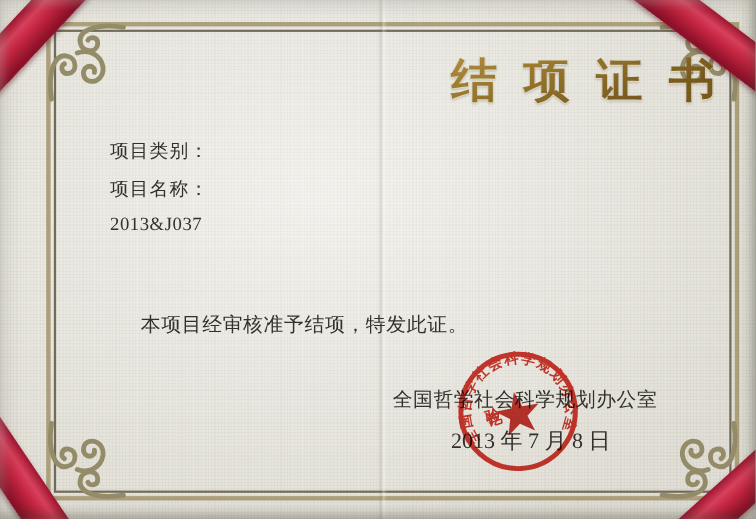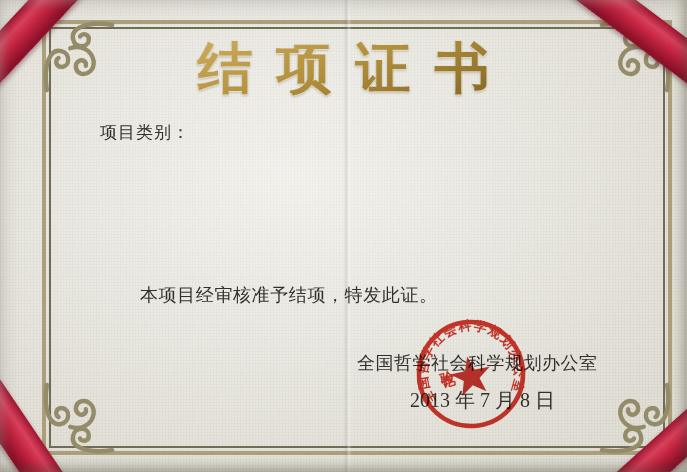--- a/index.html
+++ b/index.html
@@ -42,36 +42,36 @@
     position:absolute; width:200px; height:36px; z-index:6;
     background:linear-gradient(to bottom,#9d1631,#d8405b 28%,#c32440 55%,#8c1129 92%);
     box-shadow:0 2px 5px rgba(80,15,30,.45);
   }
   .ribbon.tl { left:-74px; top:11px;    transform:rotate(-47deg); }
   .ribbon.tr { left:546px; top:12px;    transform:rotate(37deg); }
   .ribbon.bl { left:-80px; top:423px;   transform:rotate(56deg); }
   .ribbon.br { left:568px; top:432px;   transform:rotate(-42deg); }
 
   .title {
-    position:absolute; top:32px; left:0; right:0; z-index:3; margin:0;
-    text-align:center; font-size:55px; font-weight:700;
+    position:absolute; top:32px; left:0; right:0; z-index:3; margin:13px;
+    text-align:right; font-size:42px; font-weight:700;
     letter-spacing:24px; text-indent:24px;
     background:linear-gradient(160deg,#ddbf70 8%,#b3903c 48%,#77591c 85%);
     -webkit-background-clip:text; background-clip:text;
     -webkit-text-fill-color:transparent; color:transparent;
     filter:drop-shadow(0 1px 0 rgba(255,255,255,.45)) drop-shadow(0 1px 1px rgba(90,70,20,.35));
   }
   .fields { position:absolute; left:100px; top:121px; right:40px; z-index:3; }
-  .row { display:flex; align-items:flex-start; height:33.4px; font-size:17px;flex-direction:column; }
+  .row { display:flex; align-items:center; height:33.4px; font-size:17px; }
   .row .label { flex:0 0 92px; letter-spacing:1px; }
   .row .value { white-space:nowrap; letter-spacing:.5px; }
   .row .value.hand { font-style:italic; font-size:18px; letter-spacing:3px; }
 
   .statement {
-    position:absolute; left:112px; top:283px; margin:0; z-index:3;
+    position:absolute; left:100px; top:283px; margin:0; z-index:3;
     font-size:18px; text-indent:28px; letter-spacing:.6px;
   }
   .issuer {
     position:absolute; left:357px; top:351px; z-index:3;
     font-size:18px; letter-spacing:.5px; white-space:nowrap;
   }
   .date {
     position:absolute; left:410px; top:387px; z-index:3;
     font-size:20px; white-space:nowrap;
   }
@@ -123,22 +123,24 @@
     <path d="M31,31 C42,27 53,33 55,44 C56,53 49,59 42,57 C36,55 35,47 40,44 C44,42 48,45 47,49"></path>
   </svg>
 
   <h1 class="title">结项证书</h1>
 
   <div class="fields">
     <div class="row">
       <span class="label">项目类别：</span>
     </div>
     <div class="row">
+      <span class="label">项目名称：</span>
     </div>
     <div class="row">
+      <span class="value">2013&amp;J037</span>
     </div>
   </div>
 
   <p class="statement">本项目经审核准予结项，特发此证。</p>
 
   <div class="issuer">全国哲学社会科学规划办公室</div>
   <div class="date">2013 年 7 月 8 日</div>
 
   <div class="seal">
     <svg viewBox="0 0 114 114">

